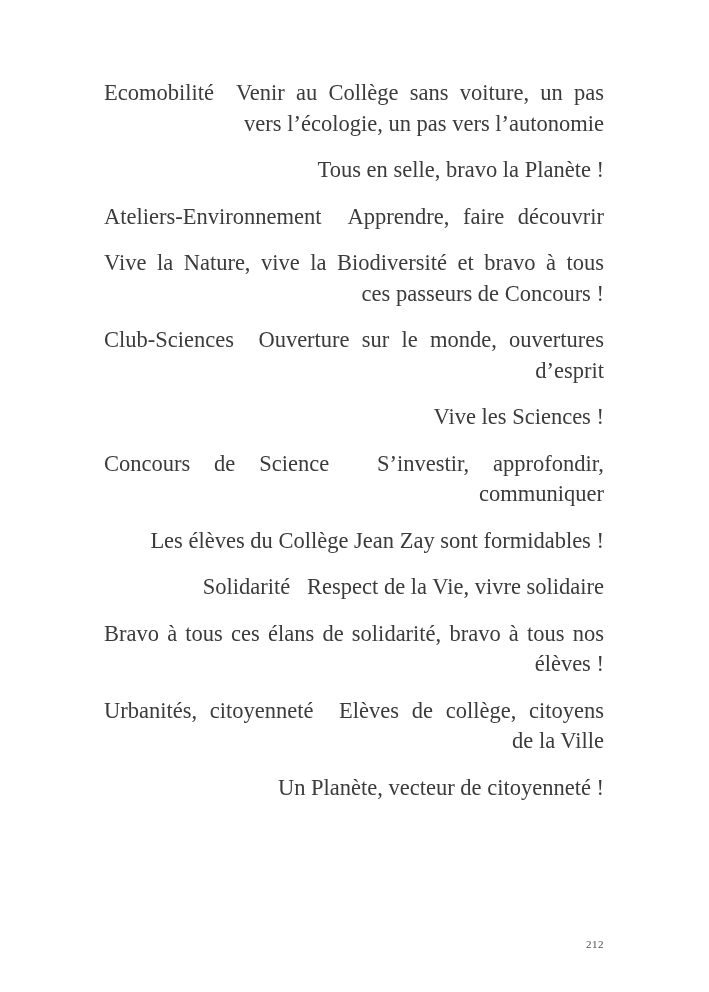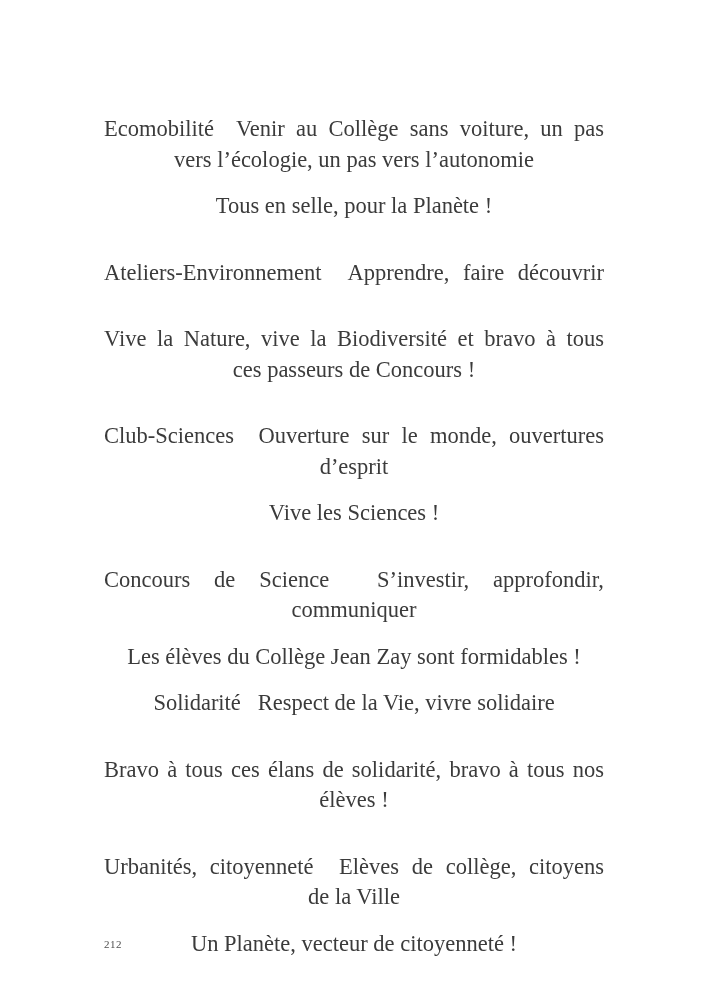--- a/index.html
+++ b/index.html
@@ -21,53 +21,52 @@
     width: 500px;
     color: var(--text-color, #3b3b3b);
     font-size: 22.5px;
     line-height: 30.5px;
   }
   .para {
     margin: 0 0 16px 0;
   }
   .line {
     display: block;
-    text-align: center;
+    text-align: right;
     white-space: normal;
   }
   .line.just {
     text-align: justify;
     text-align-last: justify;
-    margin-top: 36px;
     -moz-text-align-last: justify;
   }
   .page-number {
     position: absolute;
     left: 104px;
     top: 938px;
     width: 500px;
-    text-align: left;
+    text-align: right;
     font-size: 11px;
     letter-spacing: 0.5px;
     color: var(--page-number-color, #4f4f4f);
   }
 </style>
 </head>
 <body>
 
 <div class="page">
   <main class="content">
 
     <p class="para">
       <span class="line just">Ecomobilité&nbsp; Venir au Collège sans voiture, un pas</span>
       <span class="line">vers l’écologie, un pas vers l’autonomie</span>
     </p>
 
     <p class="para">
-      <span class="line">Tous en selle, pour la Planète !</span>
+      <span class="line">Tous en selle, bravo la Planète !</span>
     </p>
 
     <p class="para">
       <span class="line just">Ateliers-Environnement&nbsp; Apprendre, faire découvrir</span>
     </p>
 
     <p class="para">
       <span class="line just">Vive la Nature, vive la Biodiversité et bravo à tous</span>
       <span class="line">ces passeurs de Concours !</span>
     </p>

